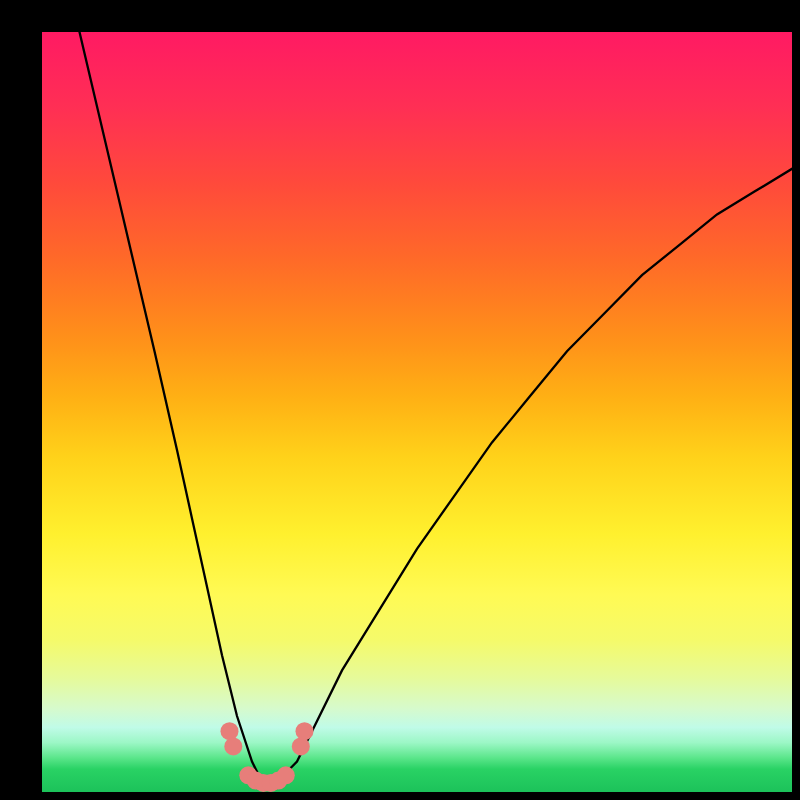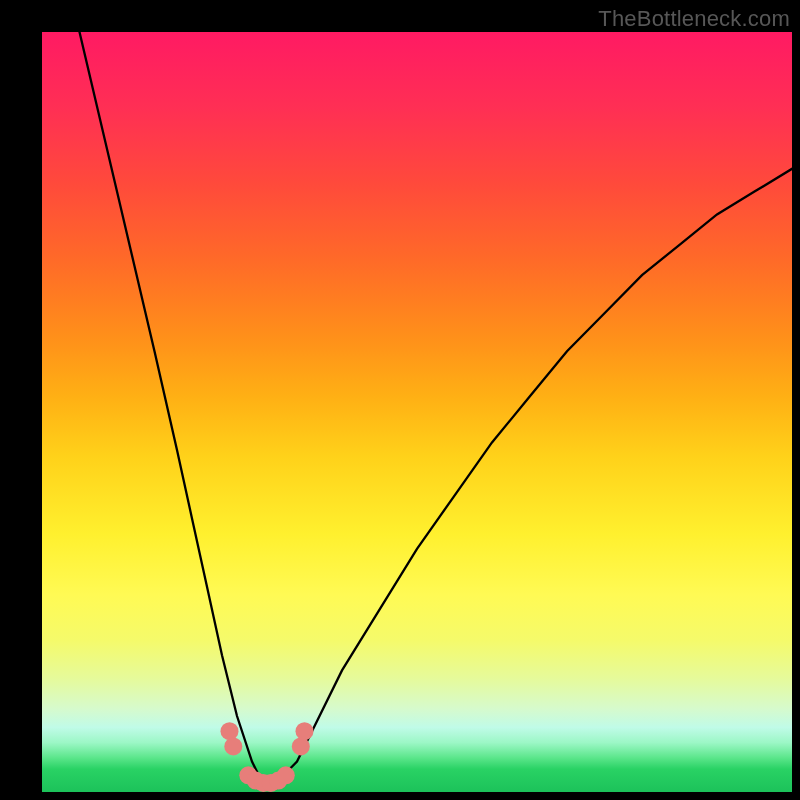--- a/index.html
+++ b/index.html
@@ -77,14 +77,13 @@
           <circle cx="213.7" cy="748.6" r="9" fill="#e77e7a"></circle>
           <circle cx="221.3" cy="750.9" r="9" fill="#e77e7a"></circle>
           <circle cx="228.8" cy="750.9" r="9" fill="#e77e7a"></circle>
           <circle cx="236.3" cy="748.6" r="9" fill="#e77e7a"></circle>
           <circle cx="243.8" cy="743.3" r="9" fill="#e77e7a"></circle>
           <circle cx="258.8" cy="714.4" r="9" fill="#e77e7a"></circle>
           <circle cx="262.5" cy="699.2" r="9" fill="#e77e7a"></circle>
         </g>
     </svg>
   </div>
-  <div class="watermark">TheBottleneck.com</div>
 </div>
 
 </body></html>

